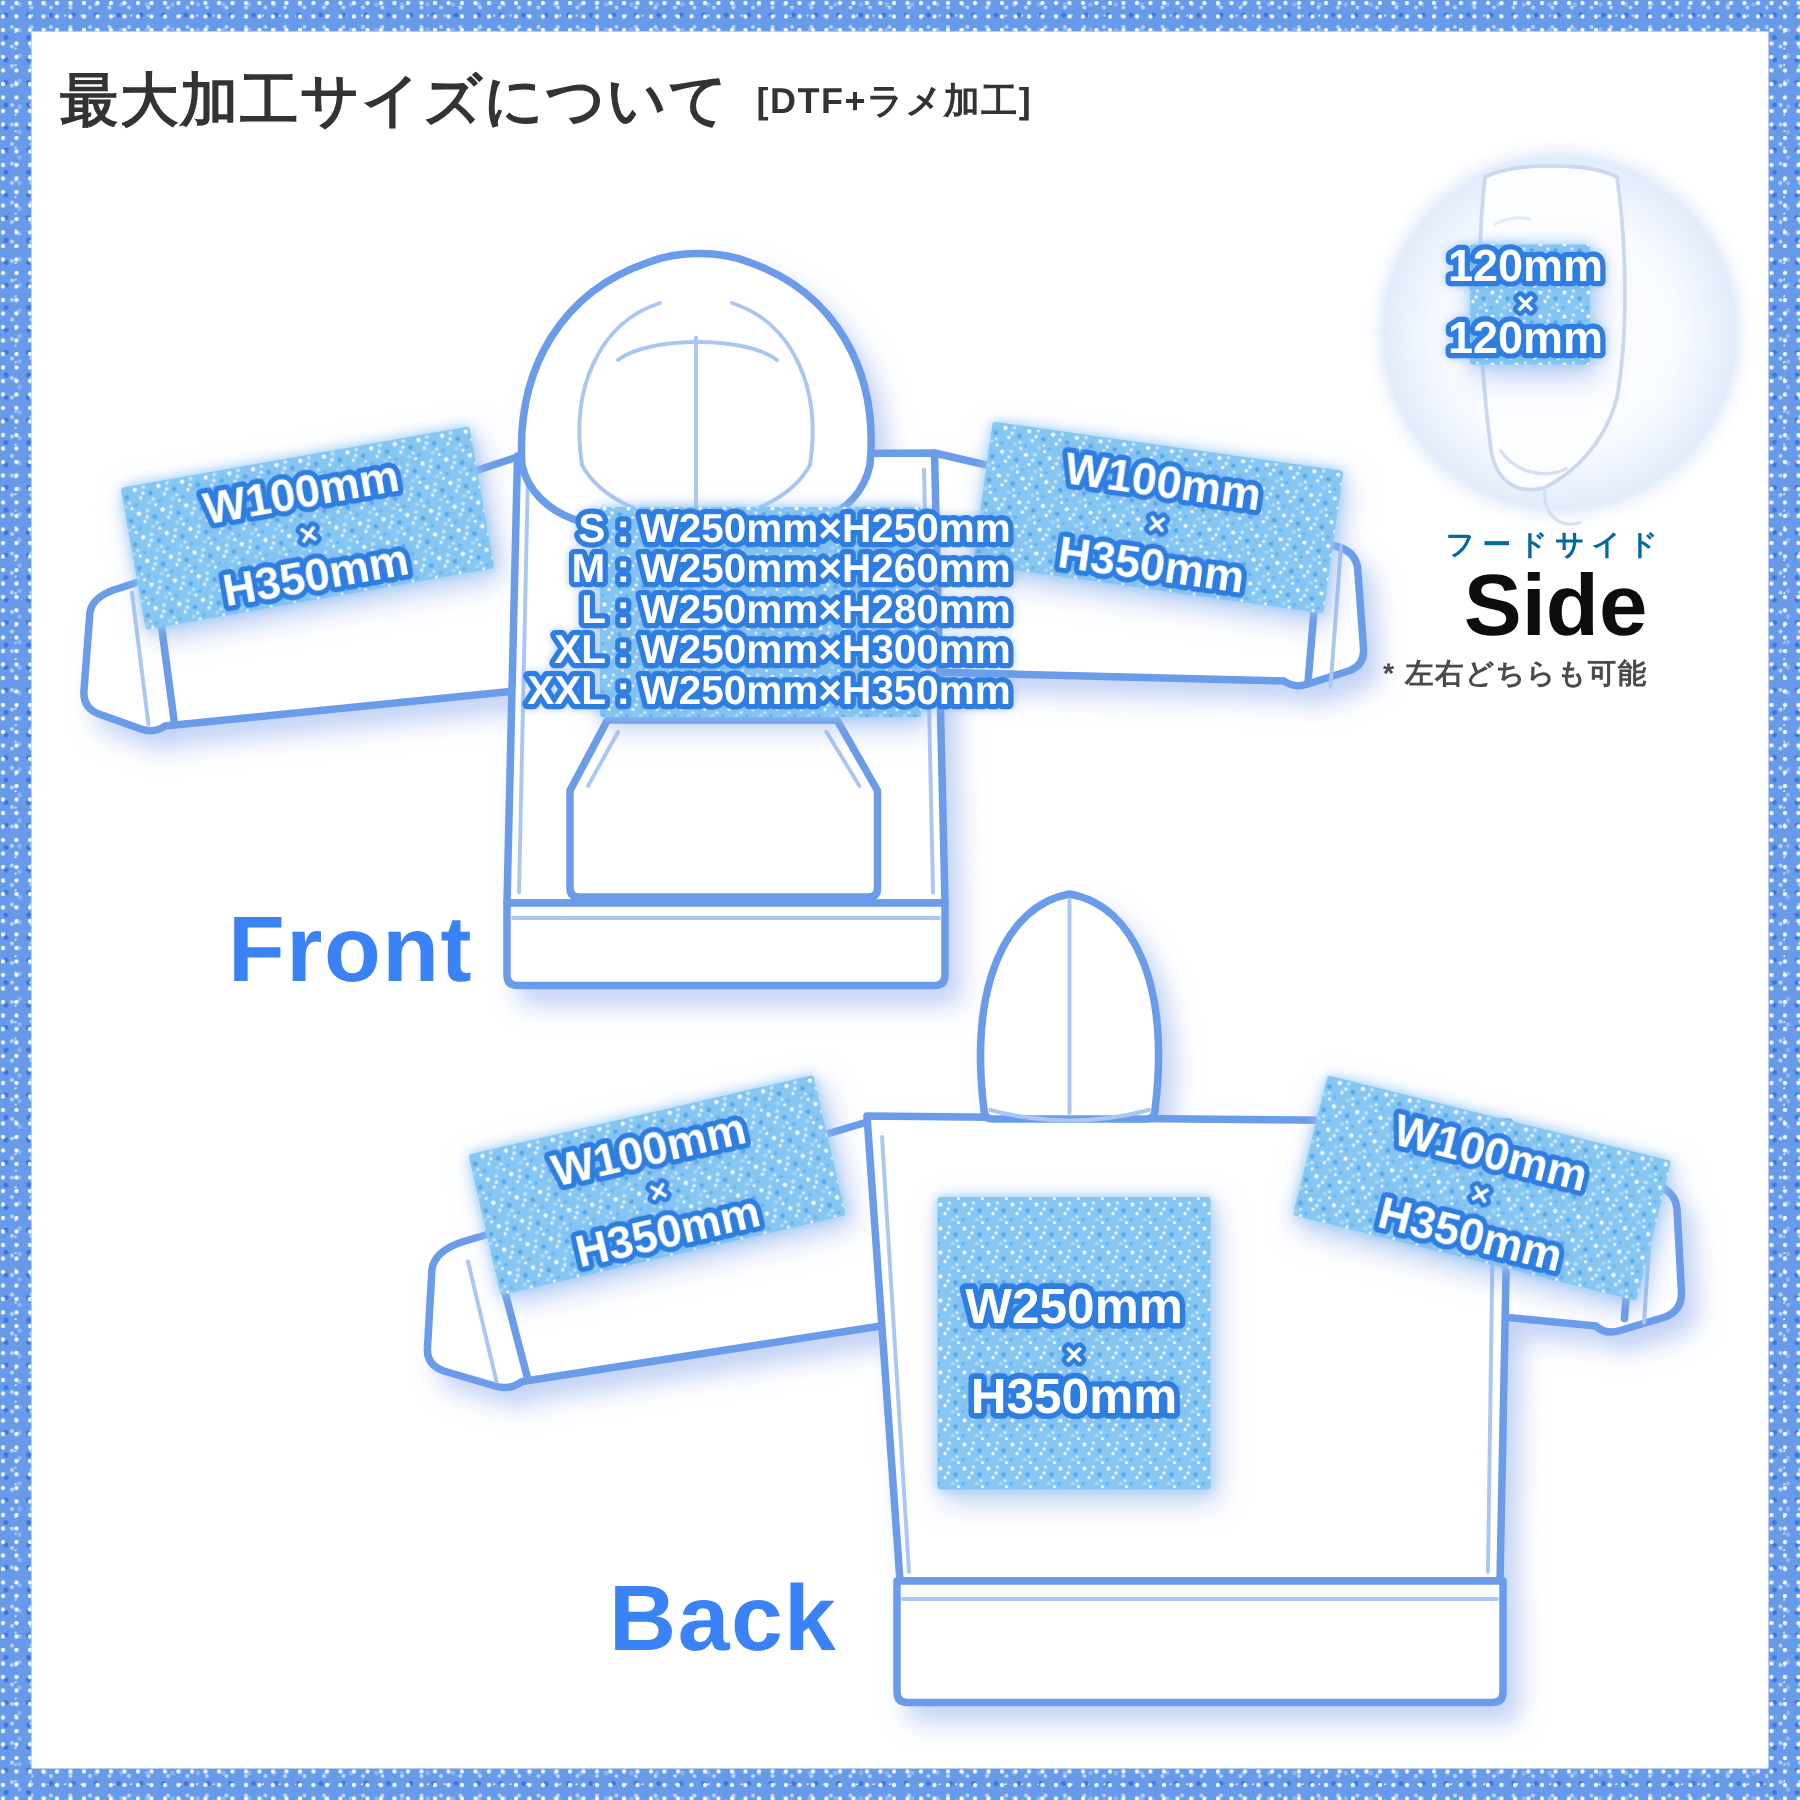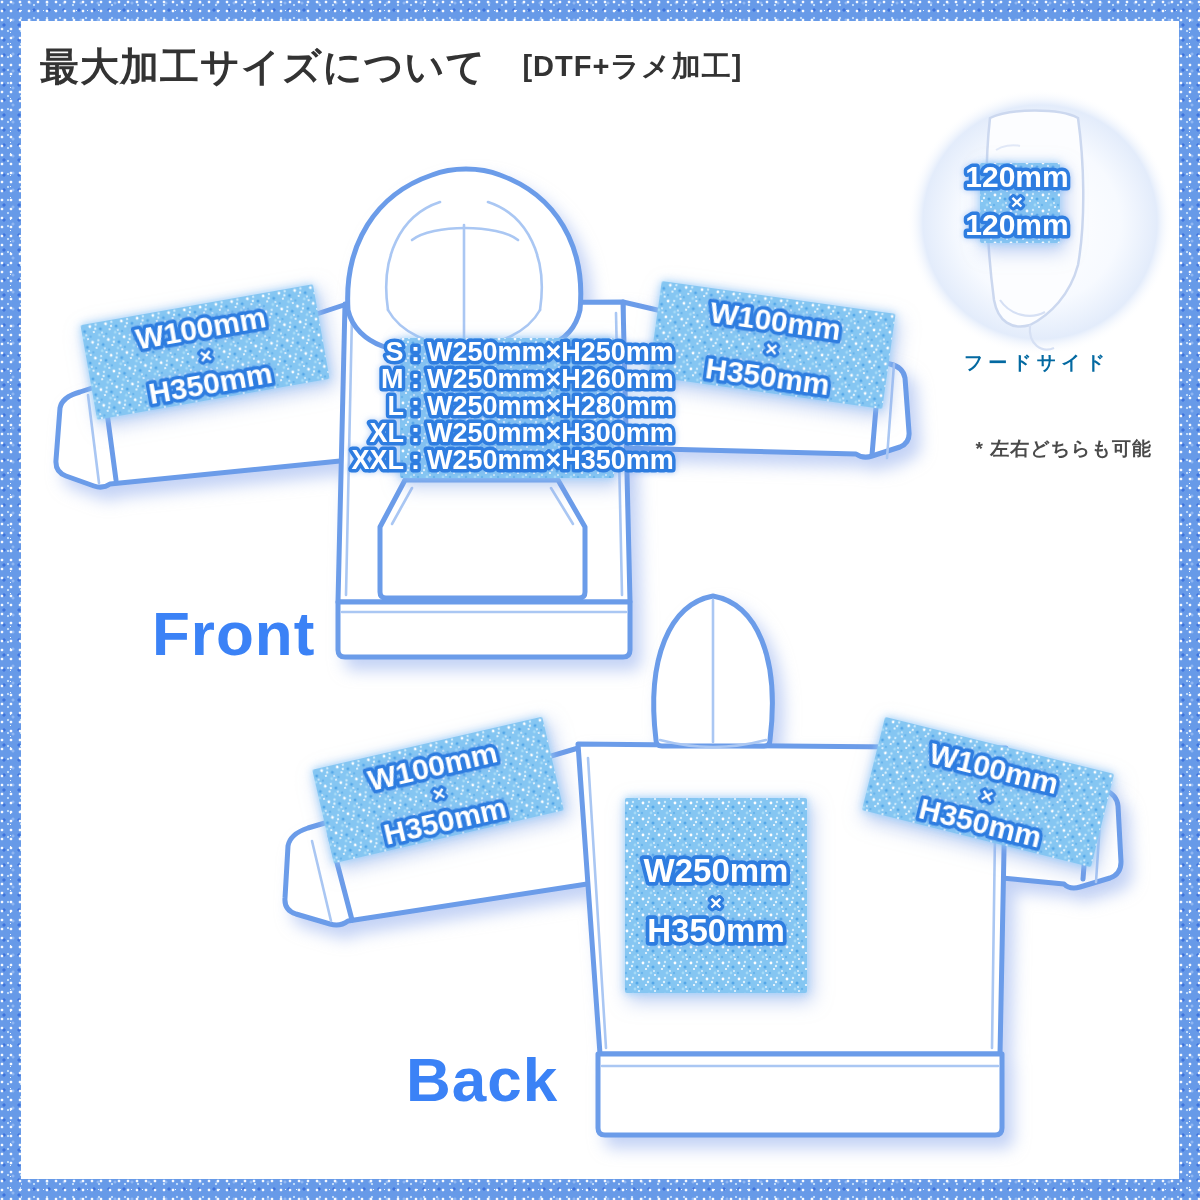--- a/index.html
+++ b/index.html
@@ -14,30 +14,30 @@
       radial-gradient(circle at 11px 11px, #e8f4ff 1px, transparent 1.5px),
       radial-gradient(circle at 13px 3px, #8fb6f2 1.2px, transparent 1.8px);
     background-size:9px 9px,13px 13px,15px 15px,11px 11px,17px 17px;}
   .gb-top{left:0;top:0;width:1200px;height:21px;}
   .gb-bottom{left:0;top:1179px;width:1200px;height:21px;}
   .gb-left{left:0;top:0;width:21px;height:1200px;}
   .gb-right{left:1179px;top:0;width:21px;height:1200px;}
 
   .title-row{position:absolute;left:40px;top:40px;z-index:20;display:flex;align-items:center;gap:18px;color:#333;}
   .title-main{font-size:39px;font-weight:700;letter-spacing:1px;}
-  .title-tag{font-size:29px;font-weight:700;letter-spacing:1px;margin-left:18px;}
+  .title-tag{font-size:24px;font-weight:700;letter-spacing:1px;}
 
   .big-label{position:absolute;z-index:20;font-size:62px;font-weight:700;color:#3b82f6;letter-spacing:1px;}
   .lbl-front{left:152px;top:598px;}
   .lbl-back{left:406px;top:1044px;}
   .side-jp{position:absolute;z-index:20;left:932px;top:350px;width:210px;text-align:center;
            font-size:19px;font-weight:700;color:#0369a1;letter-spacing:5px;}
   .side-en{position:absolute;z-index:20;left:932px;top:370px;width:210px;text-align:center;
            font-size:58px;font-weight:700;color:#0d0d0d;}
-  .side-note{position:absolute;z-index:20;left:922px;top:436px;width:230px;text-align:right;
+  .side-note{position:absolute;z-index:20;left:922px;top:436px;width:230px;text-align:left;
            font-size:19px;font-weight:700;color:#4a4a4a;letter-spacing:1px;}
 
   svg.canvas{position:absolute;left:0;top:0;z-index:10;}
   .fillshape{fill:#ffffff;stroke:#6b9ce9;stroke-width:5;stroke-linejoin:round;stroke-linecap:round;}
   .ln{fill:none;stroke:#6b9ce9;stroke-width:5;stroke-linecap:round;stroke-linejoin:round;}
   .lt{fill:none;stroke:#aac7f3;stroke-width:2.6;stroke-linecap:round;stroke-linejoin:round;}
   .garment{filter:drop-shadow(9px 11px 8px rgba(135,165,235,.5));}
   .patch-g{filter:drop-shadow(0 0 4px rgba(150,205,250,.95)) drop-shadow(4px 7px 9px rgba(125,160,230,.5));}
   .otext{font-family:"Liberation Sans","DejaVu Sans",sans-serif;font-weight:700;fill:#ffffff;
          stroke:#2e7de0;paint-order:stroke;stroke-linejoin:round;}
@@ -203,19 +203,20 @@
   </svg>
 
   <div class="title-row">
     <span class="title-main">最大加工サイズについて</span>
     <span class="title-tag">[DTF+ラメ加工]</span>
   </div>
 
   <div class="big-label lbl-front">Front</div>
   <div class="big-label lbl-back">Back</div>
   <div class="side-jp">フードサイド</div>
+  <div class="side-en">Side</div>
   <div class="side-note">* 左右どちらも可能</div>
 
   <div class="gborder gb-top"></div>
   <div class="gborder gb-bottom"></div>
   <div class="gborder gb-left"></div>
   <div class="gborder gb-right"></div>
 </div>
 
 </body></html>

